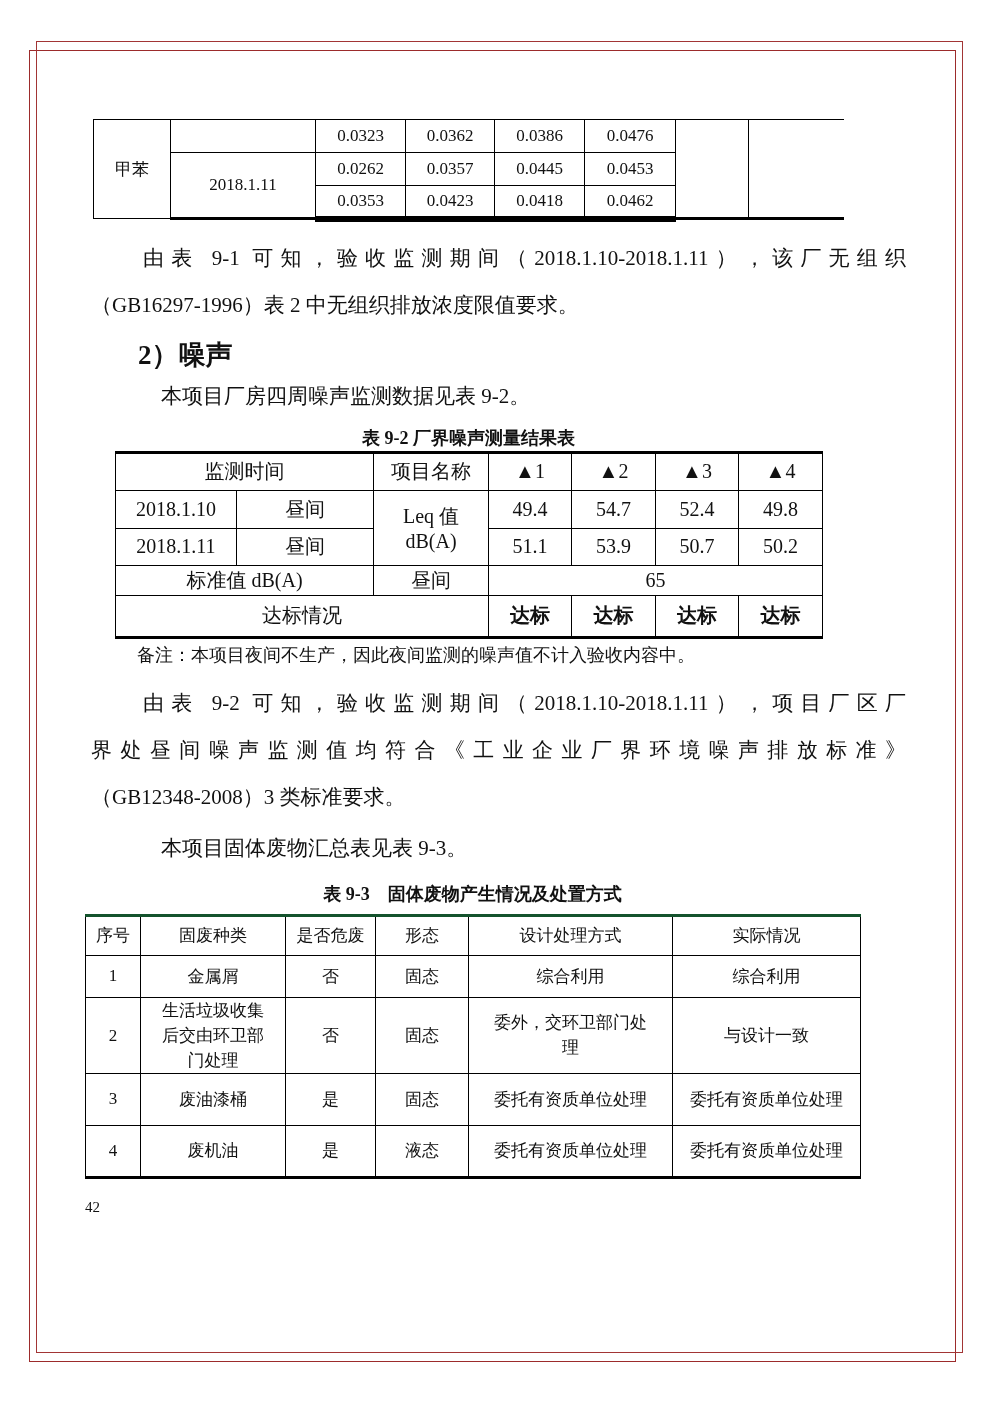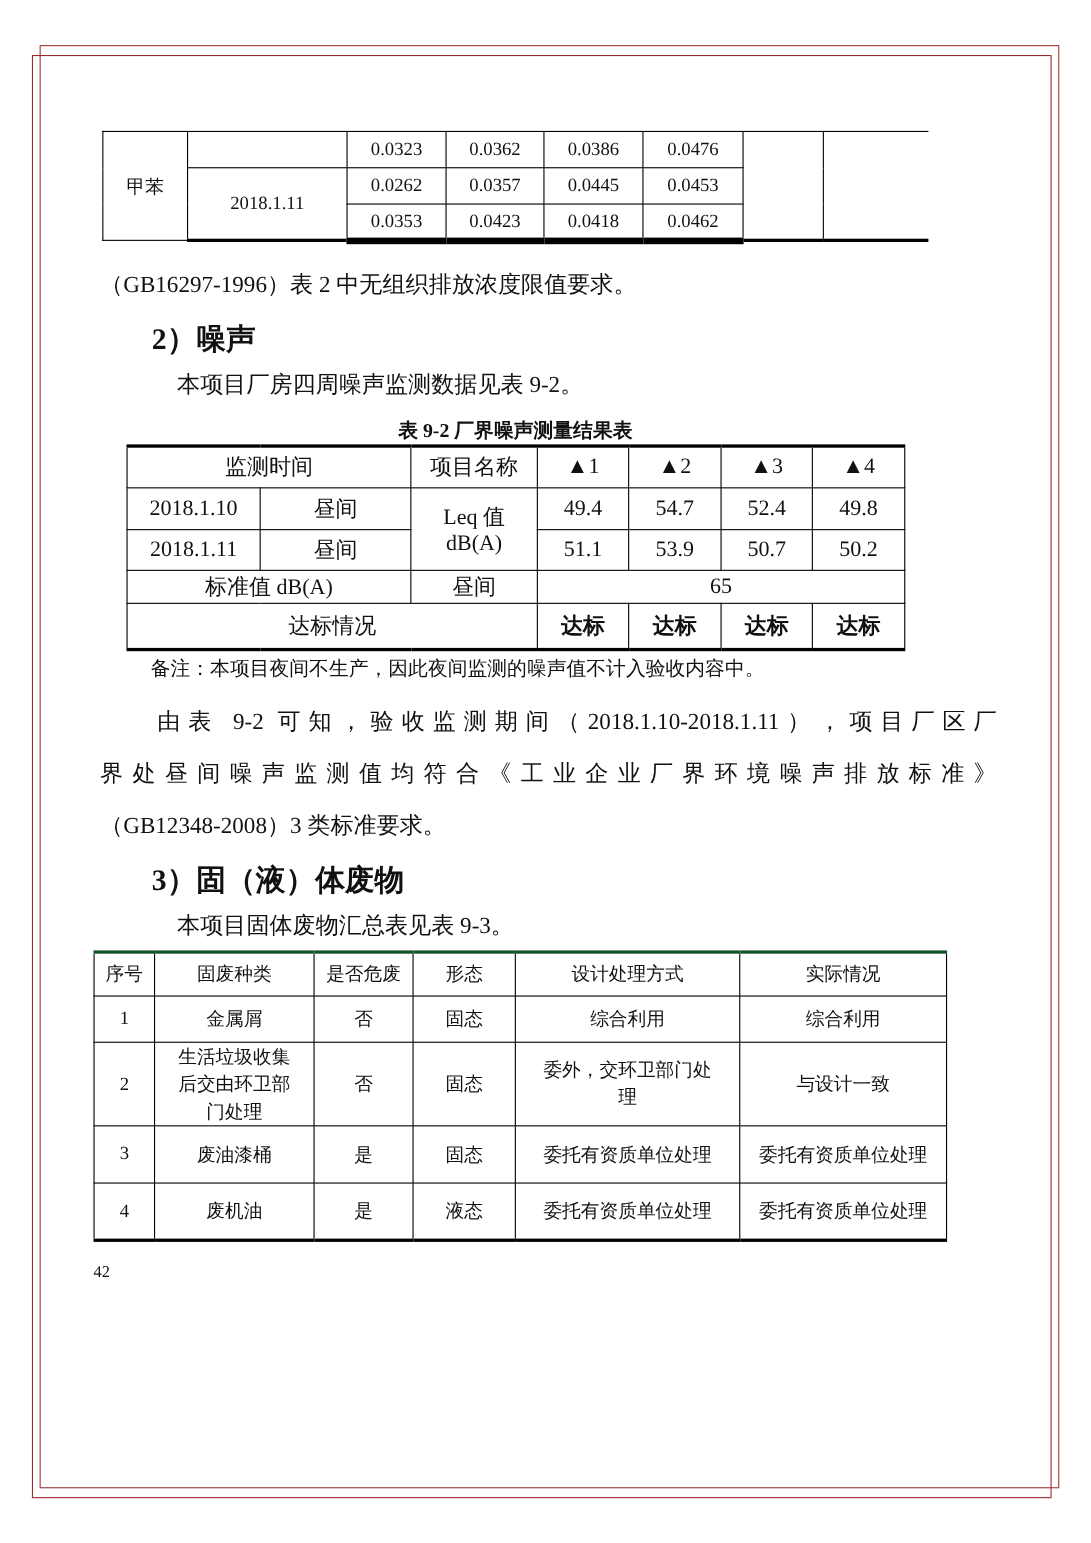--- a/index.html
+++ b/index.html
@@ -107,20 +107,21 @@
     <tr>
       <td>0.0353</td>
       <td>0.0423</td>
       <td>0.0418</td>
       <td>0.0462</td>
     </tr>
   </tbody>
     </table>
 
   <div class="para-block">
+    <div class="para-line first">由表 9-1 可知，验收监测期间（2018.1.10-2018.1.11），该厂无组织</div>
     <div class="para-line last">（GB16297-1996）表 2 中无组织排放浓度限值要求。</div>
   </div>
 
   <div class="heading mt-h2">2）噪声</div>
   <div class="intro mt-i2">本项目厂房四周噪声监测数据见表 9-2。</div>
 
   <div class="caption caption-92">表 9-2 厂界噪声测量结果表</div>
 
   <table class="tbl-92">
     <colgroup>
@@ -176,23 +177,23 @@
   </tbody>
     </table>
   <div class="note">备注：本项目夜间不生产，因此夜间监测的噪声值不计入验收内容中。</div>
 
   <div class="para-block mt-p2">
     <div class="para-line first">由表 9-2 可知，验收监测期间（2018.1.10-2018.1.11），项目厂区厂</div>
     <div class="para-line">界处昼间噪声监测值均符合《工业企业厂界环境噪声排放标准》</div>
     <div class="para-line last">（GB12348-2008）3 类标准要求。</div>
   </div>
 
-  <div class="heading mt-h3">3）固（液）体废物</div>
   <div class="intro mt-i3">本项目固体废物汇总表见表 9-3。</div>
 
+  <div class="caption caption-93">表 9-3　固体废物产生情况及处置方式</div>
 
   <table class="tbl-93">
     <colgroup>
       <col style="width:55px">
         <col style="width:145px">
         <col style="width:90px">
       <col style="width:93px">
         <col style="width:204px">
         <col style="width:188px">
     </colgroup>

